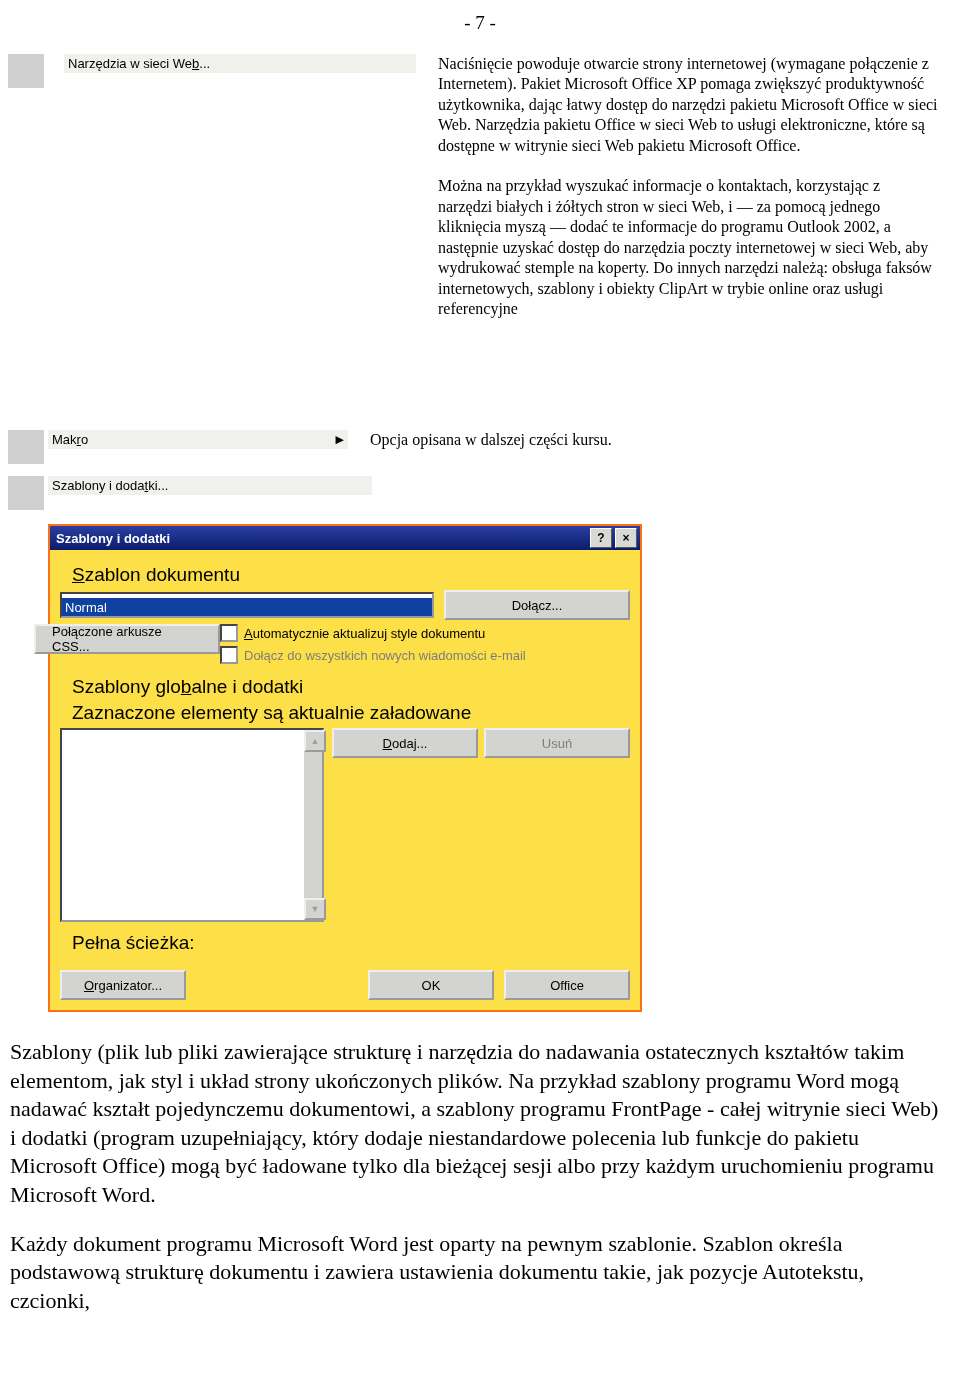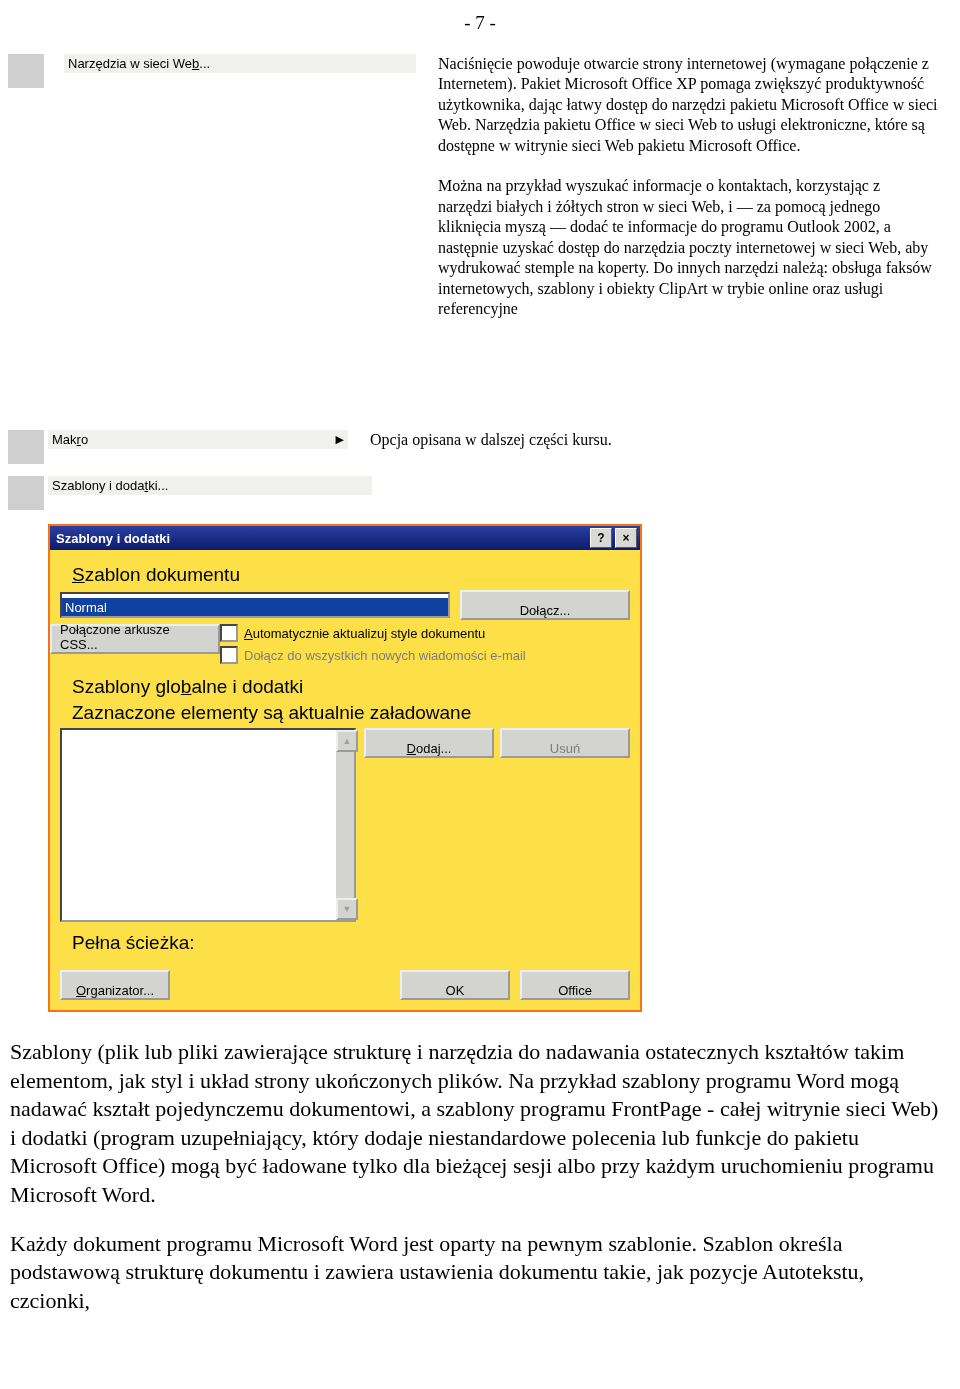--- a/index.html
+++ b/index.html
@@ -13,21 +13,21 @@
 .textcol p{margin:0 0 20px}
 .section-gap{height:90px}
 .dialog{margin:14px 0 0 48px;width:590px;background:#fde047;border:2px solid #f97316;font:400 13px Tahoma,Arial,sans-serif;color:#fff}
 .dialog .titlebar{display:flex;align-items:center;background:linear-gradient(#2a3fa0,#0b1b6e);height:24px;padding:0 3px 0 6px;font-weight:700}
 .titlebtn{width:20px;height:18px;background:#d8d8d4;border:1px solid #fff;border-right-color:#555;border-bottom-color:#555;color:#000;font:700 12px Arial;display:flex;align-items:center;justify-content:center;margin-left:3px}
 .dlg-body{padding:8px 10px 10px;color:#000}
 .dlg-label{font-size:19px;margin:6px 12px 4px}
 .dlg-row{display:flex;align-items:center;gap:10px}
 .dlg-input{flex:1;background:#fff;border:2px inset #999;height:22px;padding:0 4px;color:#000;font:400 13px Tahoma,Arial}
 .dlg-input.sel{background:#1040a0;color:#fff}
-.dlg-btn{background:#d3d3cf;border:2px outset #eee;height:26px;min-width:150px;font:400 13px Tahoma,Arial;color:#000;display:flex;align-items:flex-end;justify-content:center;padding:0 8px}
+.dlg-btn{background:#d3d3cf;border:2px outset #eee;height:26px;min-width:150px;font:400 13px Tahoma,Arial;color:#000;display:flex;align-items:center;justify-content:center;padding:0 16px}
 .dlg-btn.dis{color:#7d7d7d}
 .dlg-btn.small{min-width:90px}
 .chkrow{display:flex;align-items:center;gap:6px;margin:4px 0}
 .chkrow.dis{color:#7d7d7d}
 .chkbx{width:14px;height:14px;background:#fff;border:2px inset #999}
 .listbox{background:#fff;border:2px inset #999;height:190px;display:flex}
 .listbox .content{flex:1}
 .sbtn{width:18px;height:18px;background:#d3d3cf;border:2px outset #eee;display:flex;align-items:center;justify-content:center;font-size:9px;color:#000}
 .sbtn.dis{color:#9e9e9e}
 .list-col-right{display:flex;flex-direction:row;gap:6px;margin-left:8px}

